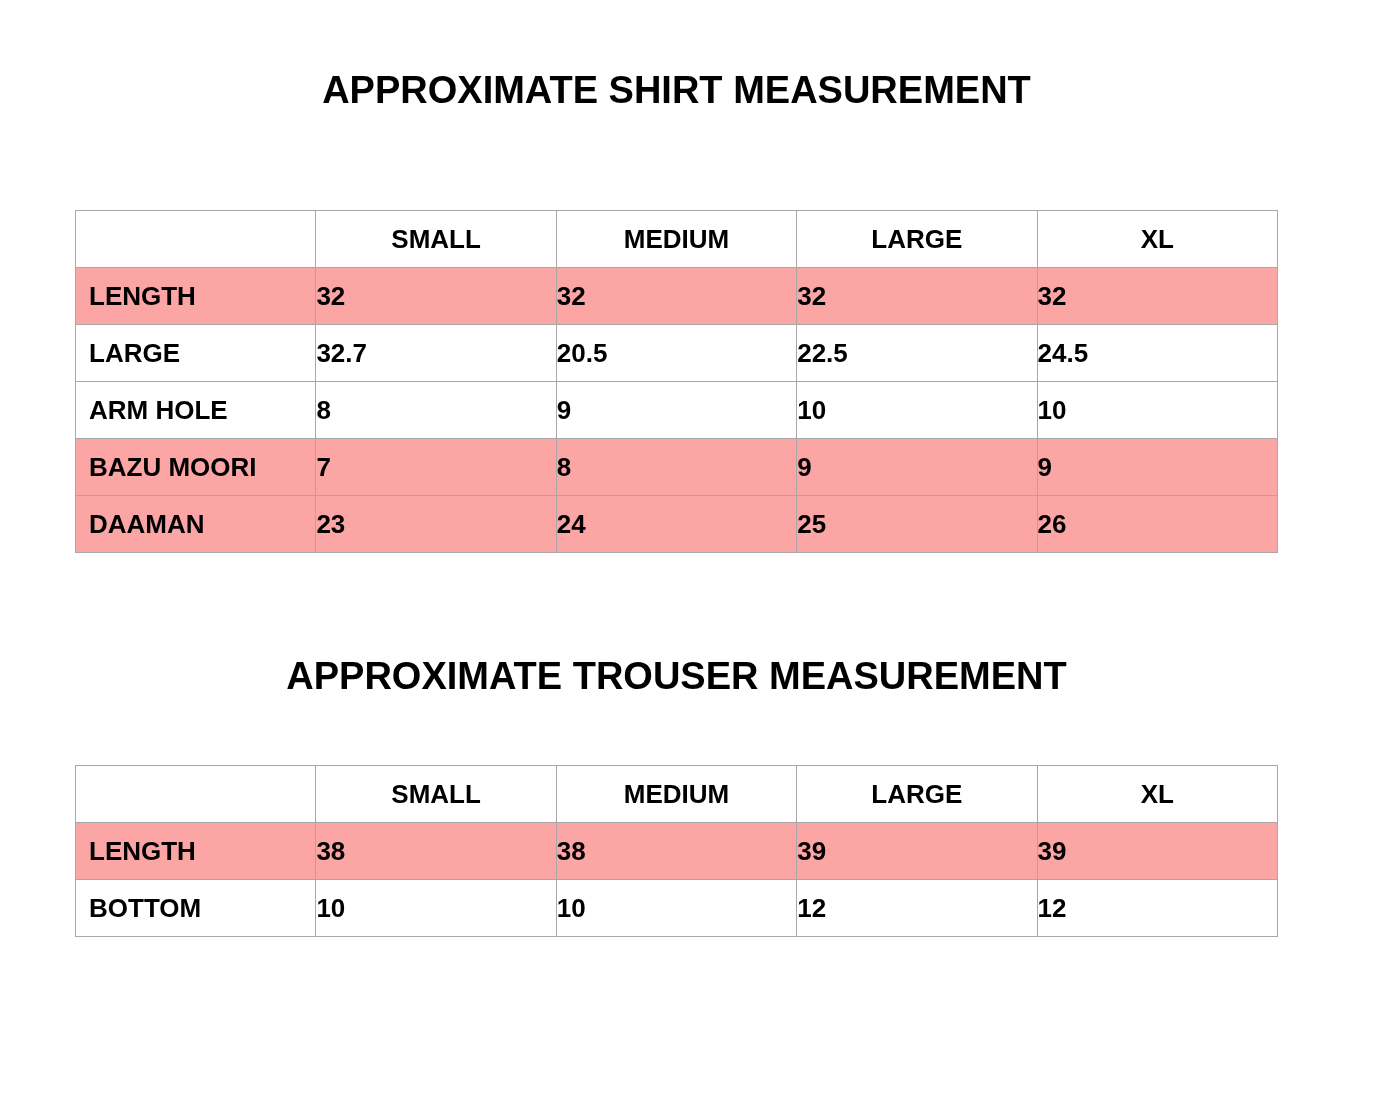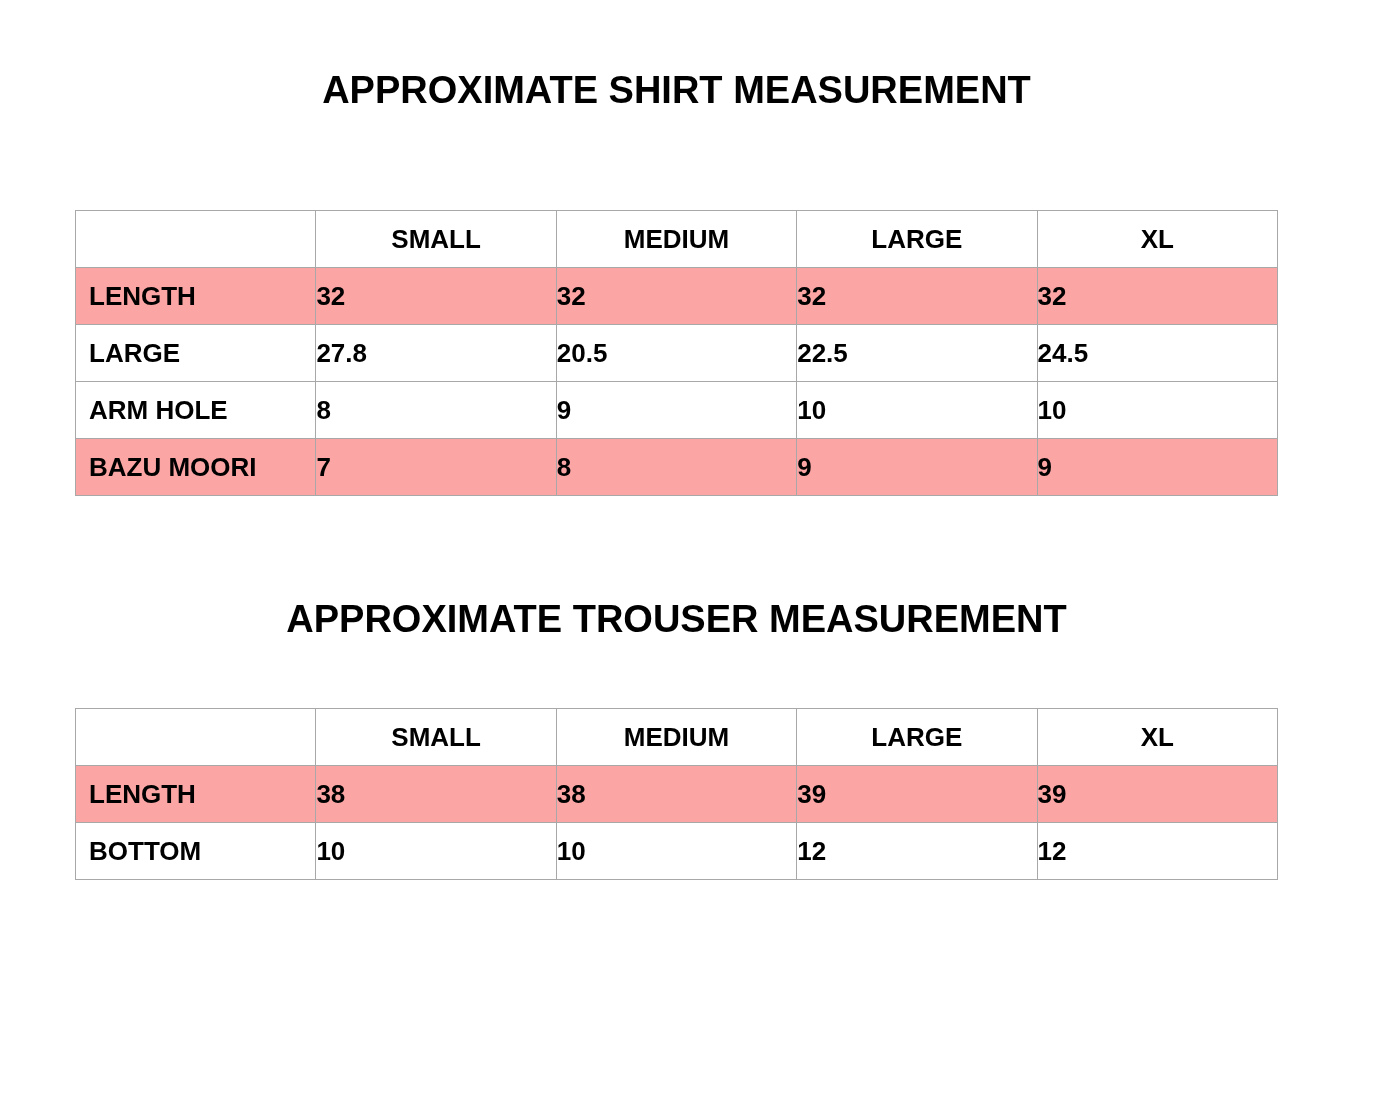--- a/index.html
+++ b/index.html
@@ -76,38 +76,45 @@
         </tr>
         <tr class="stripe">
           <td class="label-cell">LENGTH</td>
           <td class="value-cell">32</td>
           <td class="value-cell">32</td>
           <td class="value-cell">32</td>
           <td class="value-cell">32</td>
         </tr>
         <tr>
           <td class="label-cell">LARGE</td>
-          <td class="value-cell">27.8</td>
+          <td class="value-cell">32.7</td>
           <td class="value-cell">20.5</td>
           <td class="value-cell">22.5</td>
           <td class="value-cell">24.5</td>
         </tr>
         <tr>
           <td class="label-cell">ARM HOLE</td>
           <td class="value-cell">8</td>
           <td class="value-cell">9</td>
           <td class="value-cell">10</td>
           <td class="value-cell">10</td>
         </tr>
         <tr class="stripe">
           <td class="label-cell">BAZU MOORI</td>
           <td class="value-cell">7</td>
           <td class="value-cell">8</td>
           <td class="value-cell">9</td>
           <td class="value-cell">9</td>
+        </tr>
+        <tr class="stripe">
+          <td class="label-cell">DAAMAN</td>
+          <td class="value-cell">23</td>
+          <td class="value-cell">24</td>
+          <td class="value-cell">25</td>
+          <td class="value-cell">26</td>
         </tr>
       </tbody>
     </table>
 
     <h1 class="section-title title-trouser">APPROXIMATE TROUSER MEASUREMENT</h1>
 
     <table class="measure-table table-trouser">
       <tbody>
         <tr>
           <th></th>

